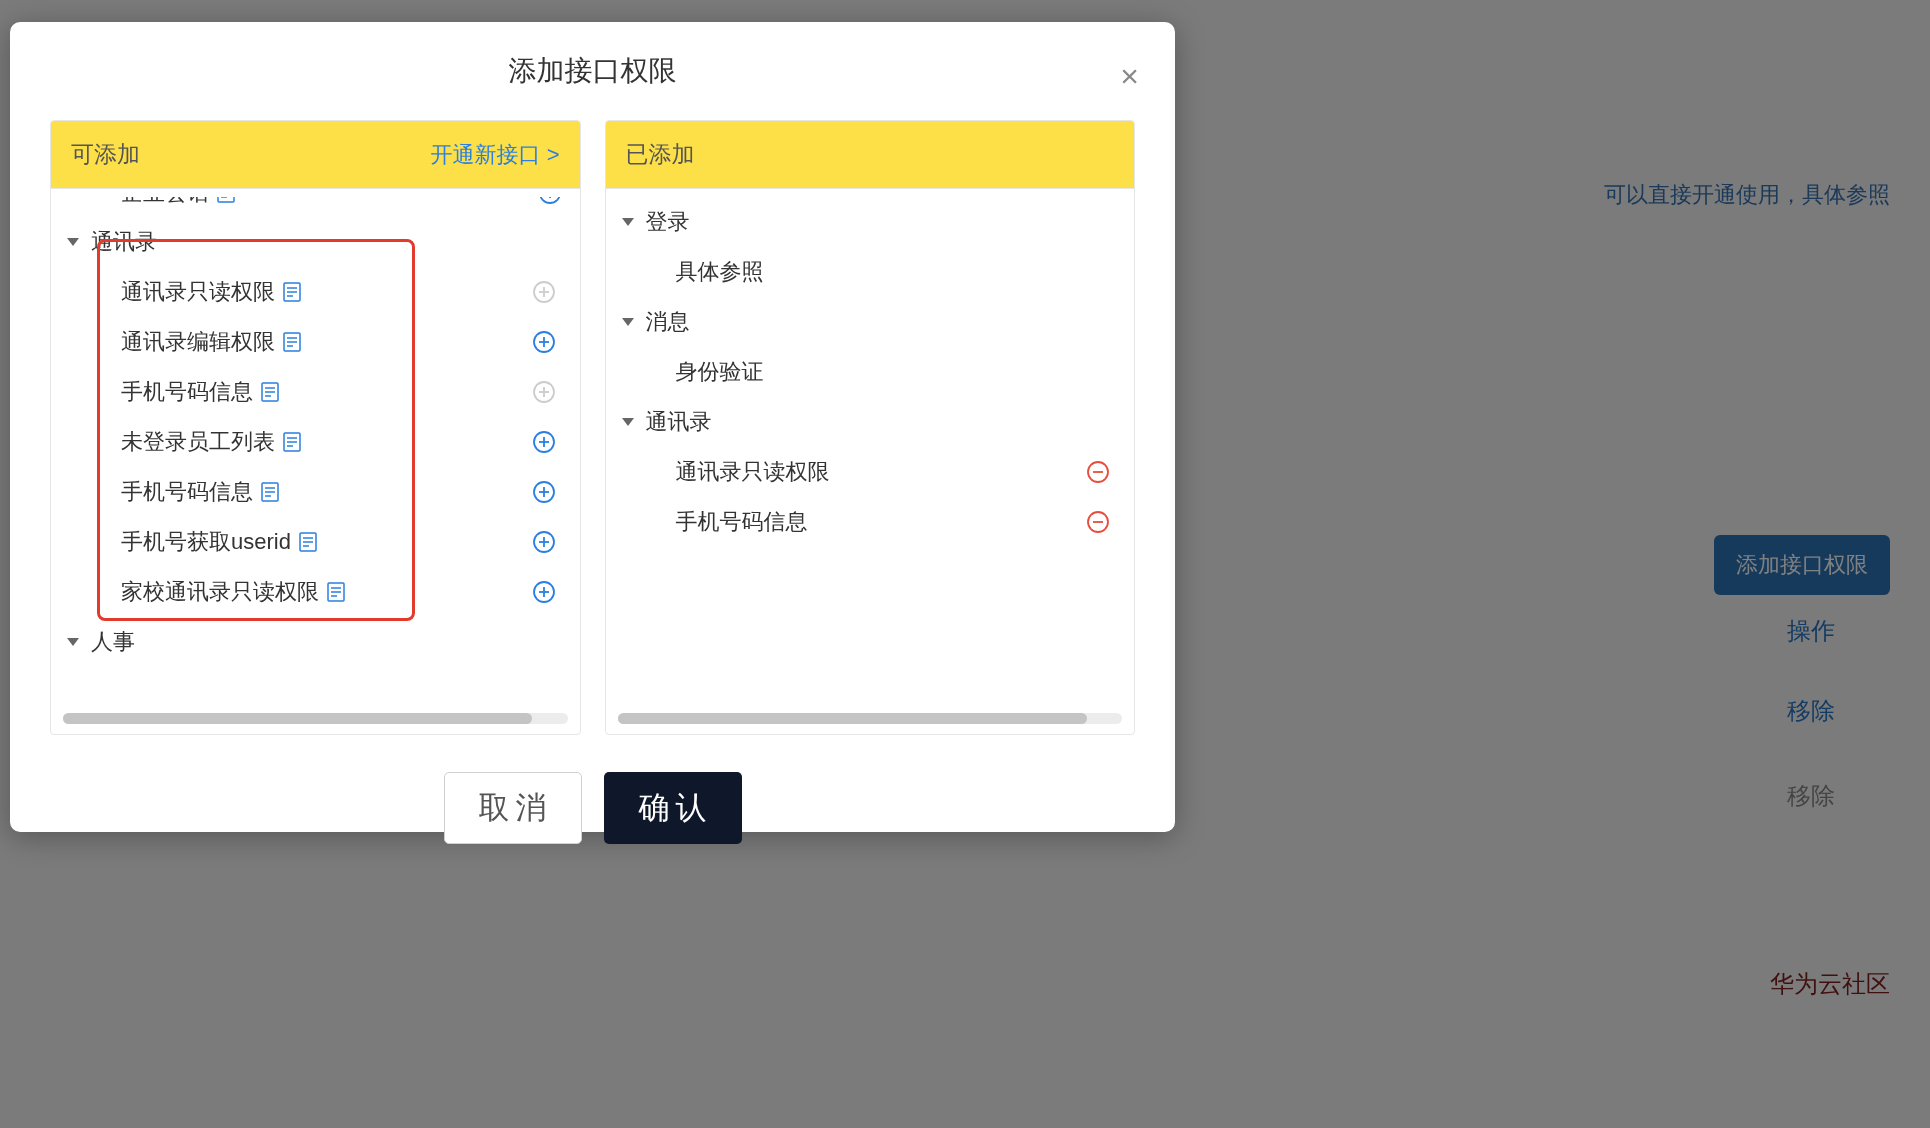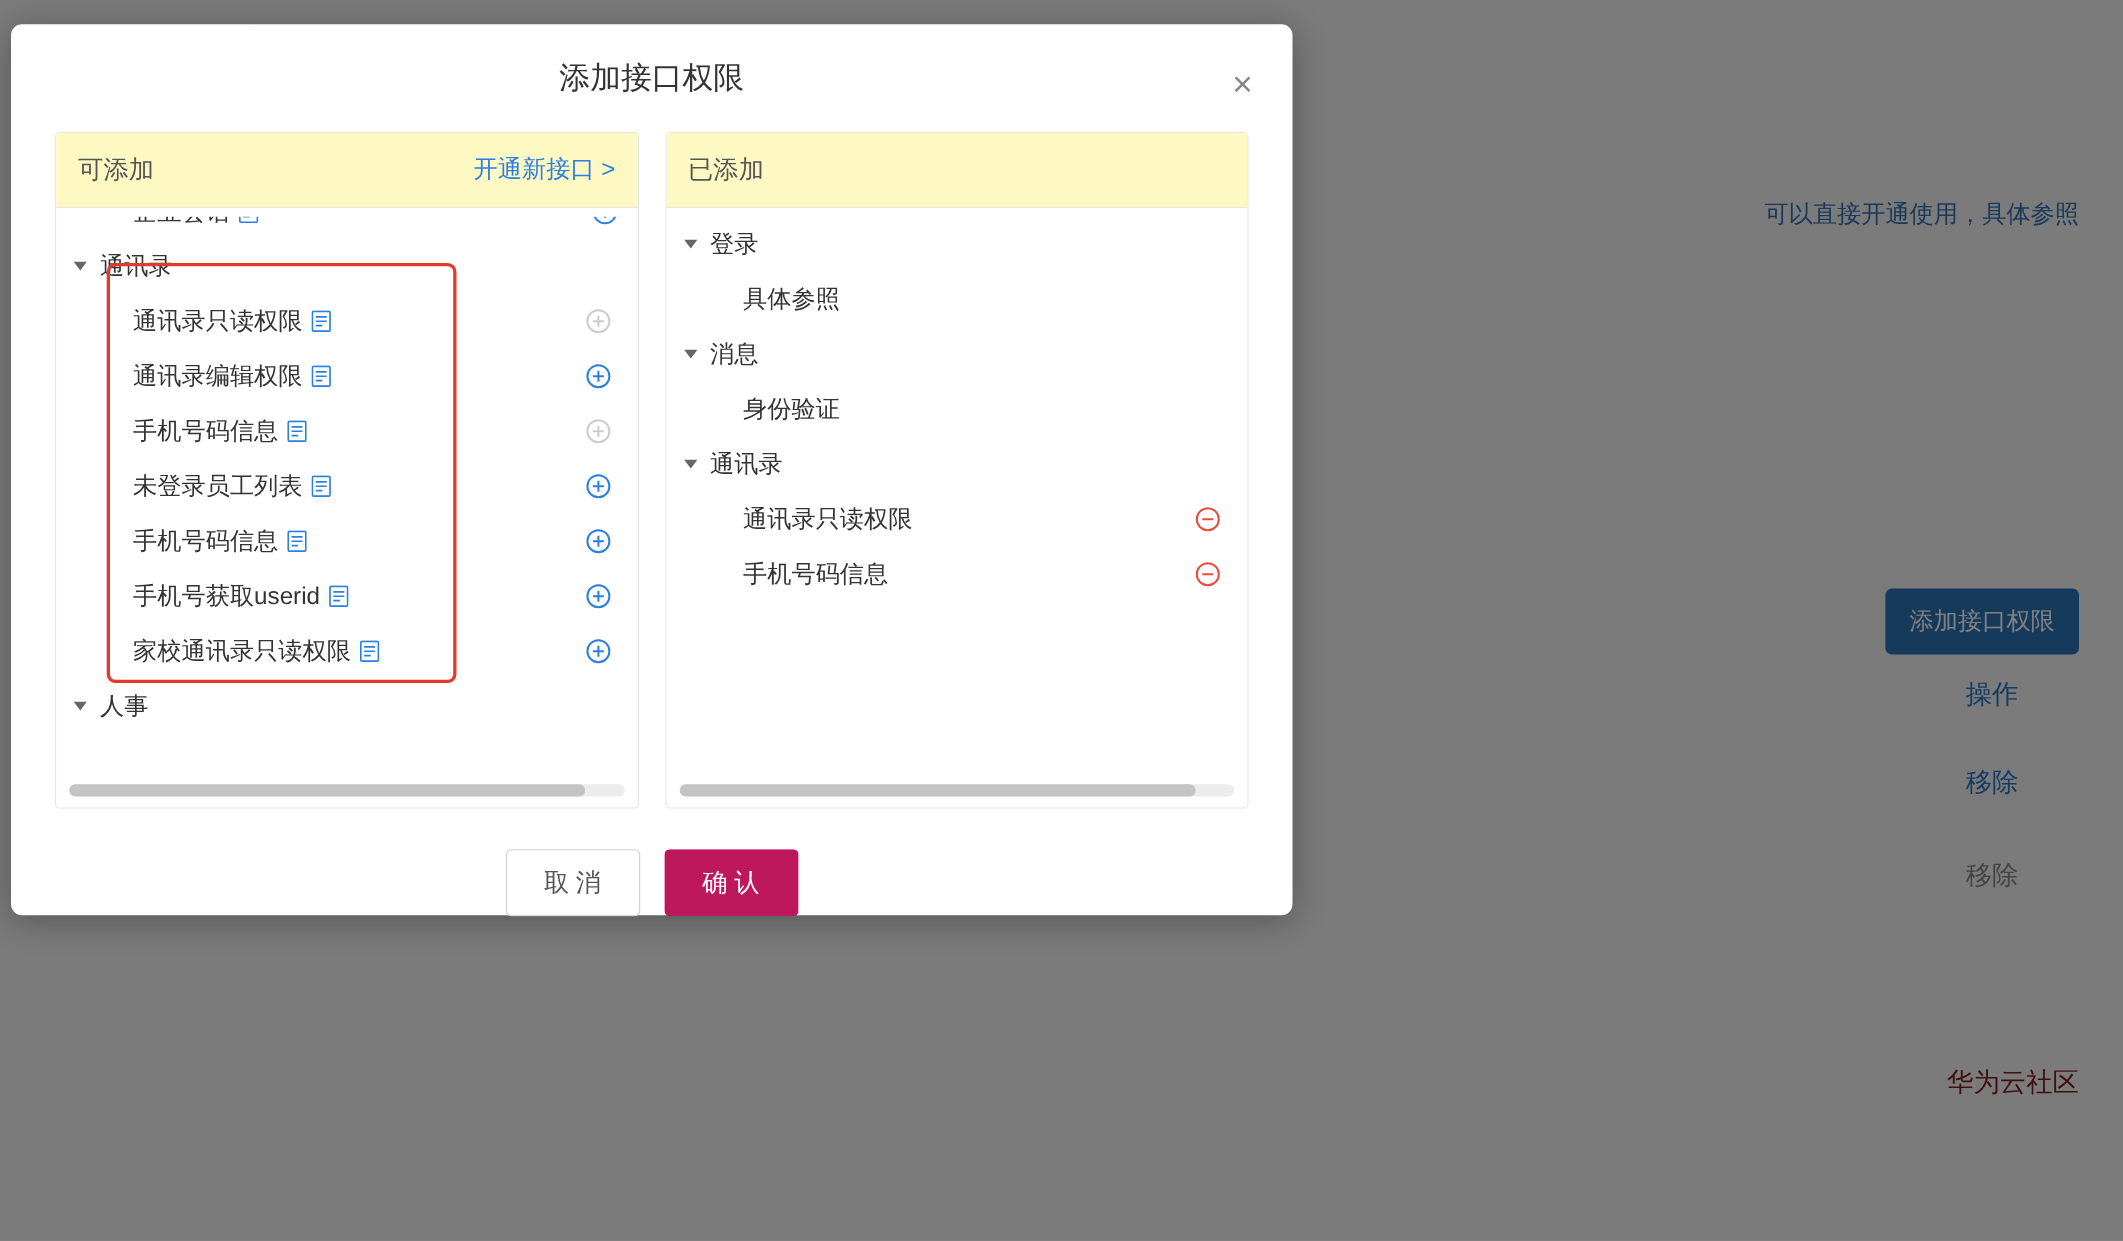--- a/index.html
+++ b/index.html
@@ -100,22 +100,23 @@
       flex: 1;
       border: 1px solid #e6e6e6;
       border-radius: 4px;
       background: white;
       overflow: hidden;
     }
     
     .panel-header {
       display: flex;
       justify-content: space-between;
+      align-items: center;
       padding: 18px 20px;
-      background: #fef9c3;
+      background: #fde047;
       border-bottom: 1px solid #e6e6e6;
       font-size: 23px;
       color: #555;
     }
     
     .panel-header-link {
       color: #2a7fe0;
       font-size: 22px;
       cursor: pointer;
     }
@@ -213,36 +214,36 @@
     
     .modal-footer {
       display: flex;
       justify-content: center;
       gap: 22px;
       padding-top: 37px;
     }
     
     .btn {
       padding: 14px 28px;
-      font-size: 23px;
+      font-size: 31px;
       border-radius: 5px;
       cursor: pointer;
       border: 1px solid transparent;
       letter-spacing: 6px;
       text-indent: 6px;
     }
     
     .btn-cancel {
       background: white;
       border-color: #d0d0d0;
       color: #555;
     }
     
     .btn-confirm {
-      background: #be185d;
+      background: #0f172a;
       color: white;
     }
     
     .h-scroll {
       height: 11px;
       background: #ececec;
       border-radius: 6px;
       margin: 4px 12px 10px 12px;
     }
     .h-scroll-thumb {

